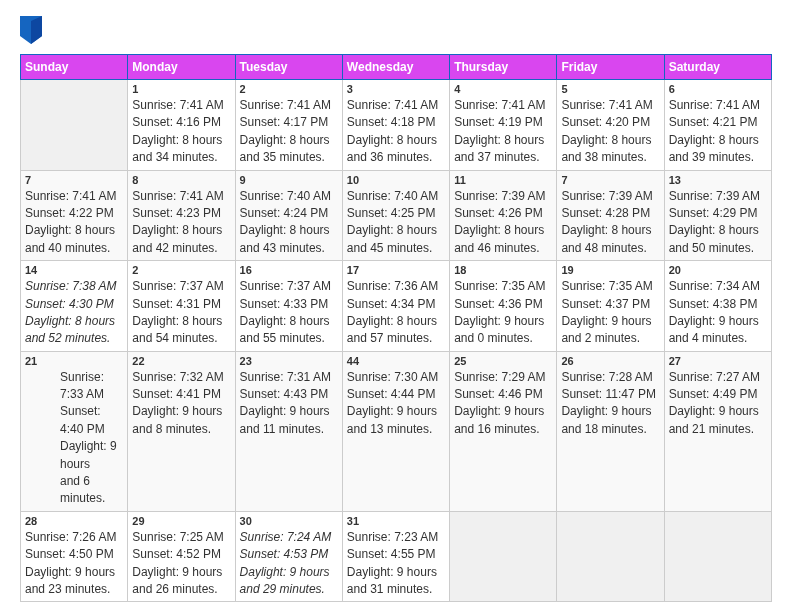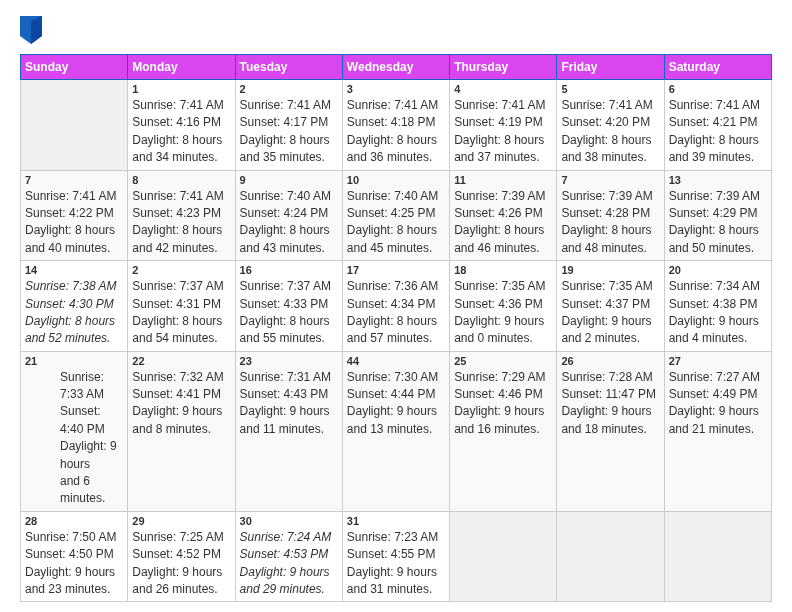--- a/index.html
+++ b/index.html
@@ -330,21 +330,21 @@
             <span class="day-number">27</span>
             <div class="day-content" style="white-space: pre-line;">Sunrise: 7:27 AM
 Sunset: 4:49 PM
 Daylight: 9 hours
 and 21 minutes.</div>
           </td>
         </tr>
         <tr>
           <td>
             <span class="day-number">28</span>
-            <div class="day-content" style="white-space: pre-line;">Sunrise: 7:50 AM
+            <div class="day-content" style="white-space: pre-line;">Sunrise: 7:26 AM
 Sunset: 4:50 PM
 Daylight: 9 hours
 and 23 minutes.</div>
           </td>
           <td>
             <span class="day-number">29</span>
             <div class="day-content" style="white-space: pre-line;">Sunrise: 7:25 AM
 Sunset: 4:52 PM
 Daylight: 9 hours
 and 26 minutes.</div>

